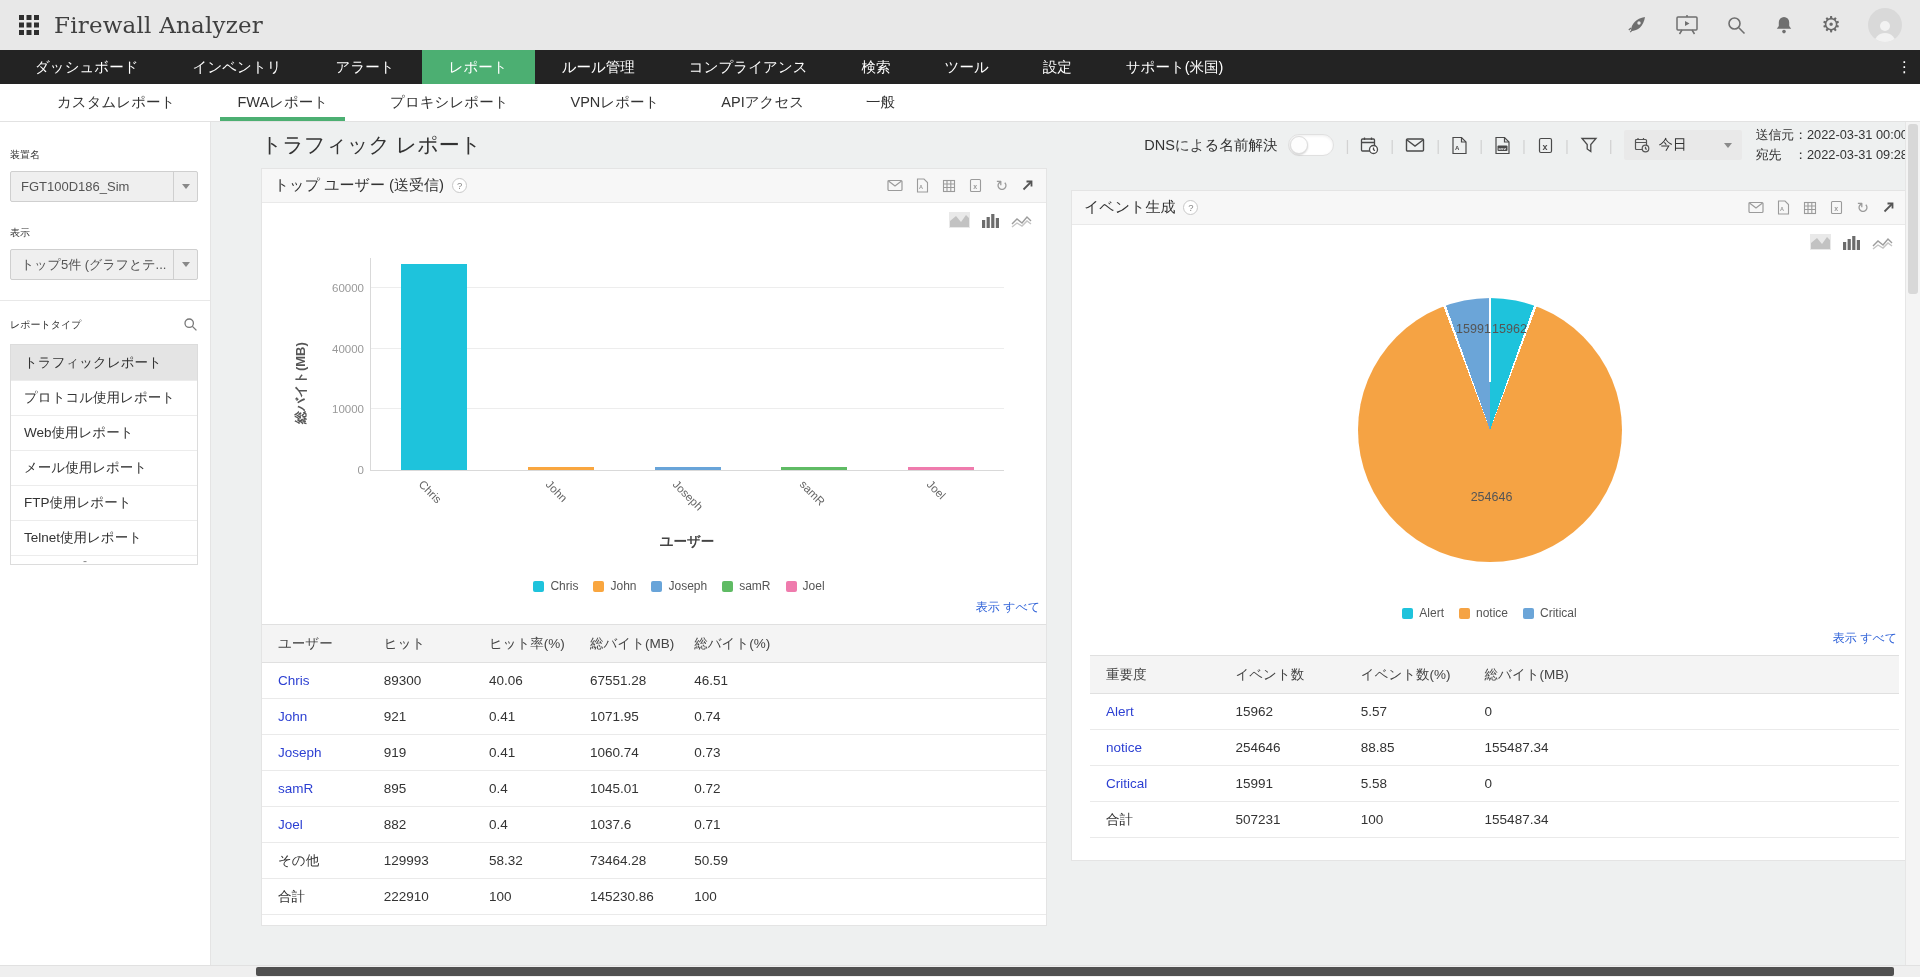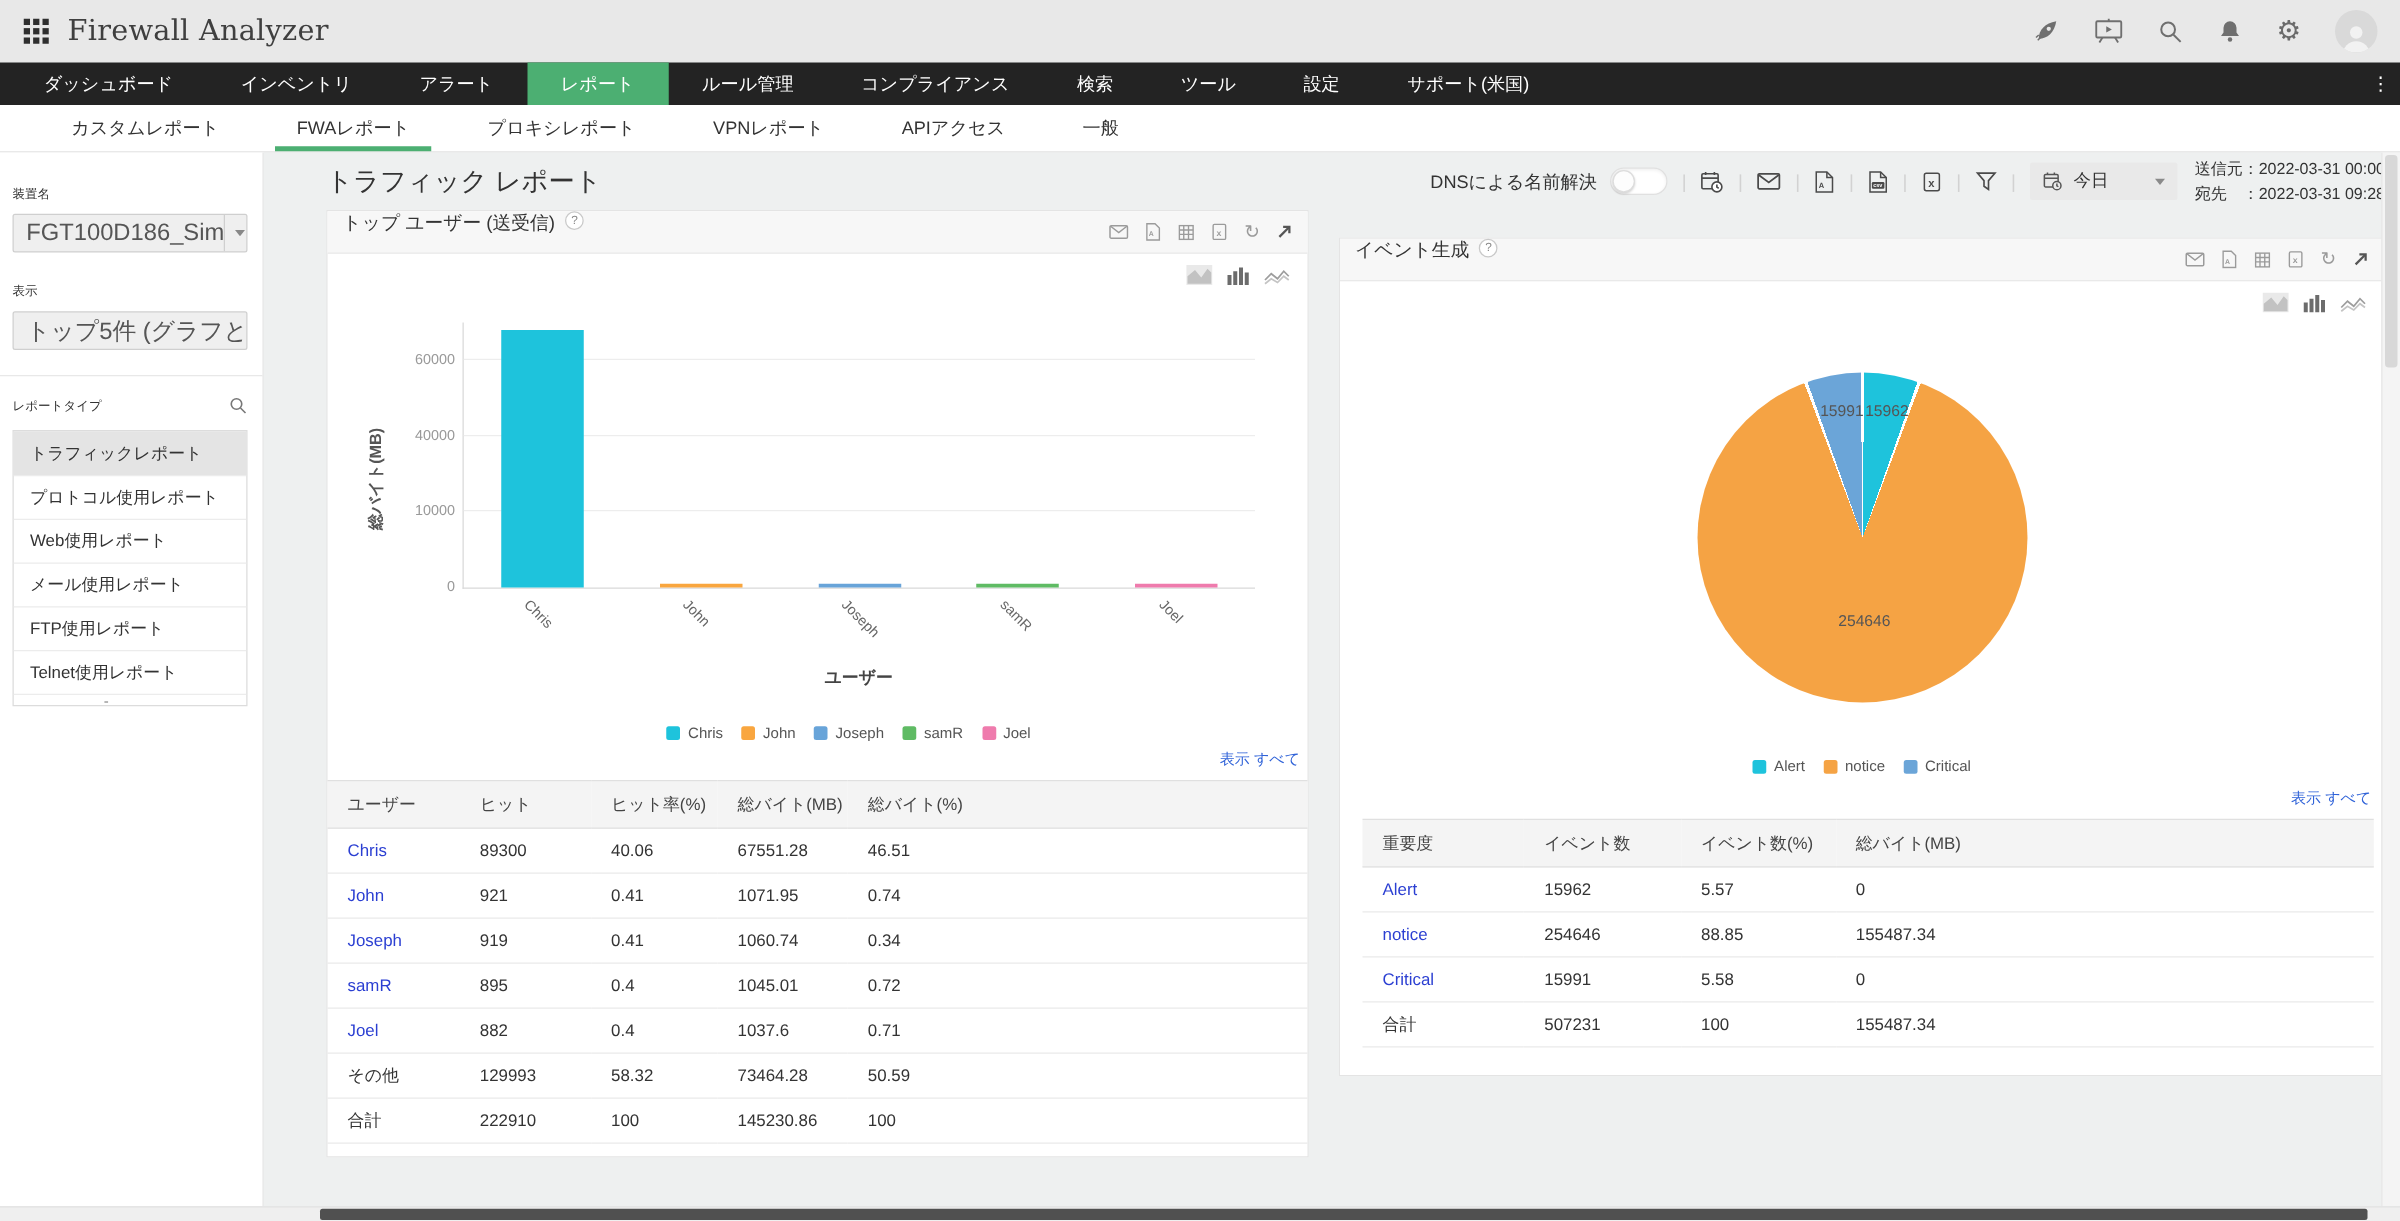--- a/index.html
+++ b/index.html
@@ -22,21 +22,21 @@
 
   
   .subnav{height:38px;background:#fff;display:flex;padding-left:26px;border-bottom:1px solid #e2e2e2}
   .subnav-tab{font-size:14.5px;color:#333;display:flex;align-items:center;padding:0 31px;position:relative;cursor:pointer;white-space:nowrap}
   .subnav-tab.active::after{content:"";position:absolute;left:14px;right:14px;bottom:0;height:4px;background:#4caf72}
 
   
   .layout{display:flex;height:843px}
   .sidebar{width:211px;background:#fff;border-right:1px solid #e4e4e4;padding:18px 12px 0 10px;flex-shrink:0}
   .side-label{font-size:10px;color:#333;margin:8px 0 9px}
-  .side-select{height:31px;background:#efefef;border:1px solid #cfcfcf;border-radius:2px;display:flex;align-items:center;font-size:19px;color:#555;padding-left:10px;cursor:pointer;overflow:hidden;white-space:nowrap}
+  .side-select{height:31px;background:#efefef;border:1px solid #cfcfcf;border-radius:2px;display:flex;align-items:center;font-size:13px;color:#555;padding-left:10px;cursor:pointer;overflow:hidden;white-space:nowrap}
   .caret-box{margin-left:auto;width:24px;align-self:stretch;border-left:1px solid #cfcfcf;display:flex;align-items:center;justify-content:center;flex-shrink:0}
   .caret{width:0;height:0;border-left:4px solid transparent;border-right:4px solid transparent;border-top:5px solid #888}
   .side-divider{height:1px;background:#e8e8e8;margin:20px -12px 0 -10px}
   .report-type-header{display:flex;align-items:center;margin:16px 0 12px}
   .report-type-header .side-label{margin:0}
   .rt-search{margin-left:auto;cursor:pointer;display:flex}
   .report-list{border:1px solid #dcdcdc;background:#fff}
   .report-type-item{height:35px;display:flex;align-items:center;padding-left:13px;font-size:13.5px;color:#333;cursor:pointer;border-top:1px solid #ececec;white-space:nowrap;overflow:hidden}
   .report-type-item:first-child{border-top:none}
   .report-type-item.selected{background:#e4e4e4}
@@ -54,21 +54,21 @@
   .tb-icon{display:flex;cursor:pointer}
   .period{height:30px;background:#e9e9e9;border-radius:2px;display:flex;align-items:center;padding:0 10px;gap:9px;font-size:14px;color:#333;min-width:118px;cursor:pointer}
   .period .caret{margin-left:auto;border-top-color:#8a8a8a}
   .dates{margin-left:14px;font-size:12.8px;color:#333;line-height:1.6;white-space:nowrap;text-align:left}
 
   
   .panels{display:flex;gap:24px;align-items:flex-start}
   .panel{background:#fff;border:1px solid #e4e4e4}
   .panel.traffic{width:786px;flex-shrink:0;padding-bottom:10px}
   .panel.events{flex:1;margin-top:22px;padding-bottom:22px;min-width:0}
-  .panel-header{height:34px;background:#f7f7f7;border-bottom:1px solid #e9e9e9;display:flex;padding:0 12px}
+  .panel-header{height:34px;background:#f7f7f7;border-bottom:1px solid #e9e9e9;display:flex;align-items:center;padding:0 12px}
   .panel-title{font-size:15px;color:#333;white-space:nowrap}
   .help-badge{width:15px;height:15px;border:1px solid #c9c9c9;border-radius:50%;font-size:9.5px;color:#888;display:flex;align-items:center;justify-content:center;margin-left:8px;background:#fff;cursor:pointer;flex-shrink:0}
   .panel-icons{margin-left:auto;display:flex;gap:13px;align-items:center}
   .pic{display:flex;cursor:pointer}
   .refresh-glyph{font-size:15px;color:#9b9b9b;line-height:1}
   .chart-tools{display:flex;justify-content:flex-end;gap:11px;padding:9px 14px 0;align-items:center}
   .ct{display:flex;cursor:pointer}
 
   
   .chart-wrap{padding:30px 30px 0 30px;position:relative}
@@ -443,21 +443,21 @@
                 <td>921</td>
                 <td>0.41</td>
                 <td>1071.95</td>
                 <td>0.74</td>
               </tr>
               <tr>
                 <td><span class="cell-link">Joseph</span></td>
                 <td>919</td>
                 <td>0.41</td>
                 <td>1060.74</td>
-                <td>0.34</td>
+                <td>0.73</td>
               </tr>
               <tr>
                 <td><span class="cell-link">samR</span></td>
                 <td>895</td>
                 <td>0.4</td>
                 <td>1045.01</td>
                 <td>0.72</td>
               </tr>
               <tr>
                 <td><span class="cell-link">Joel</span></td>

